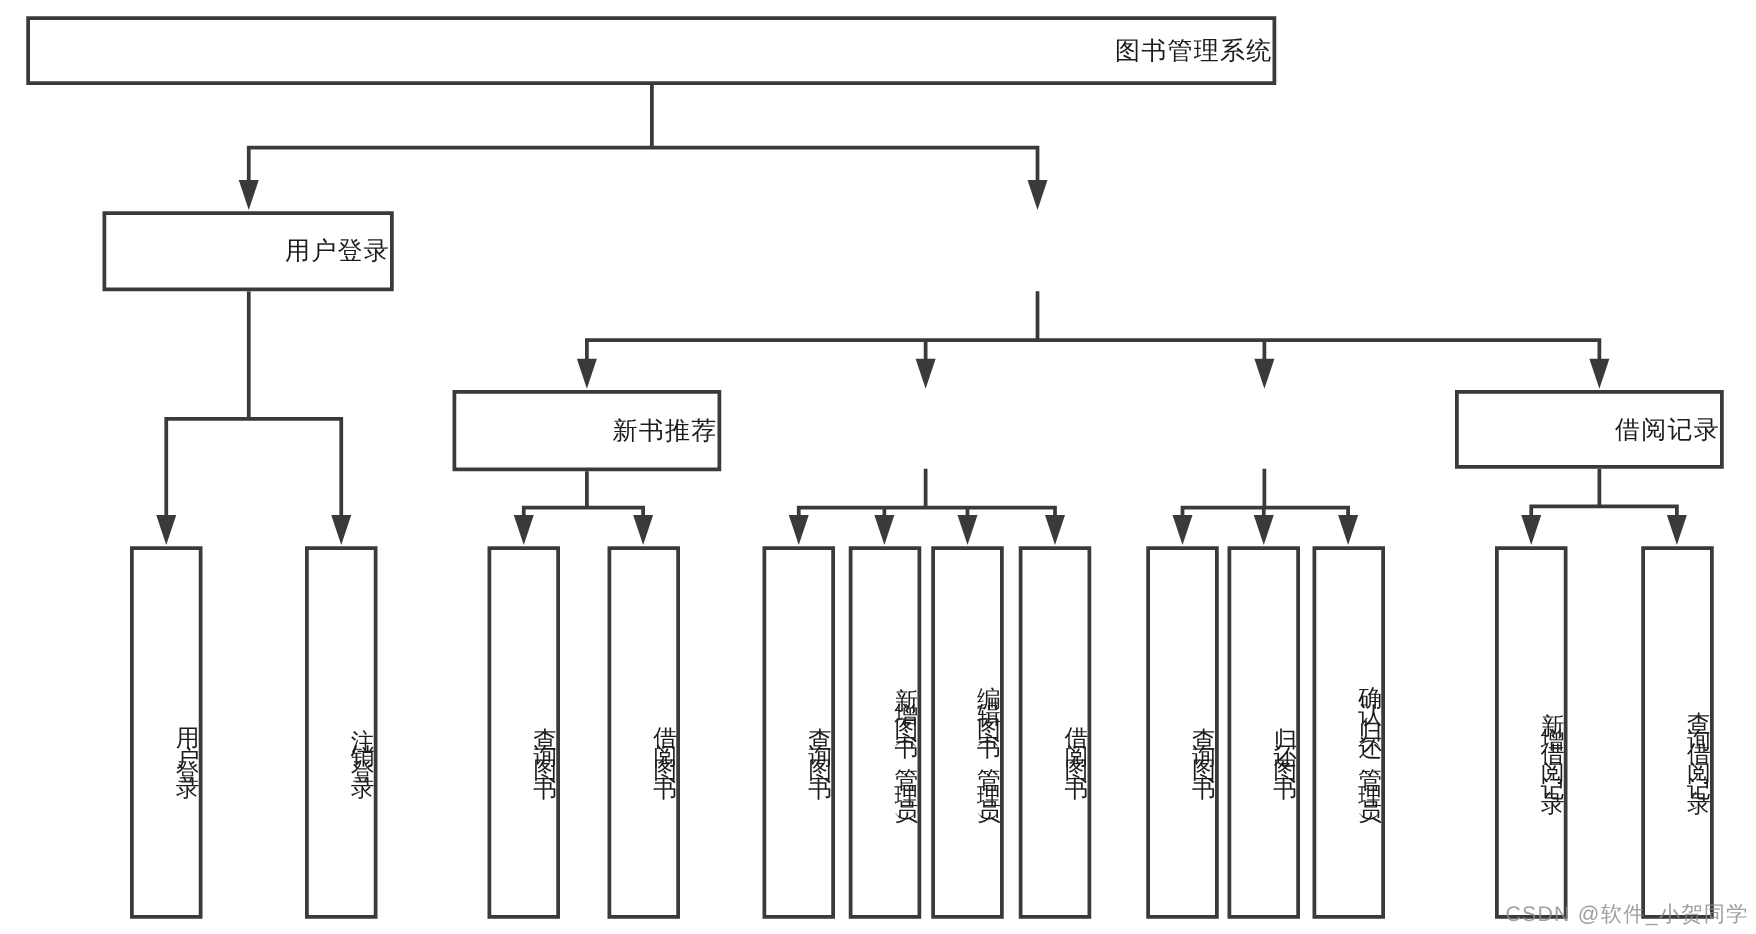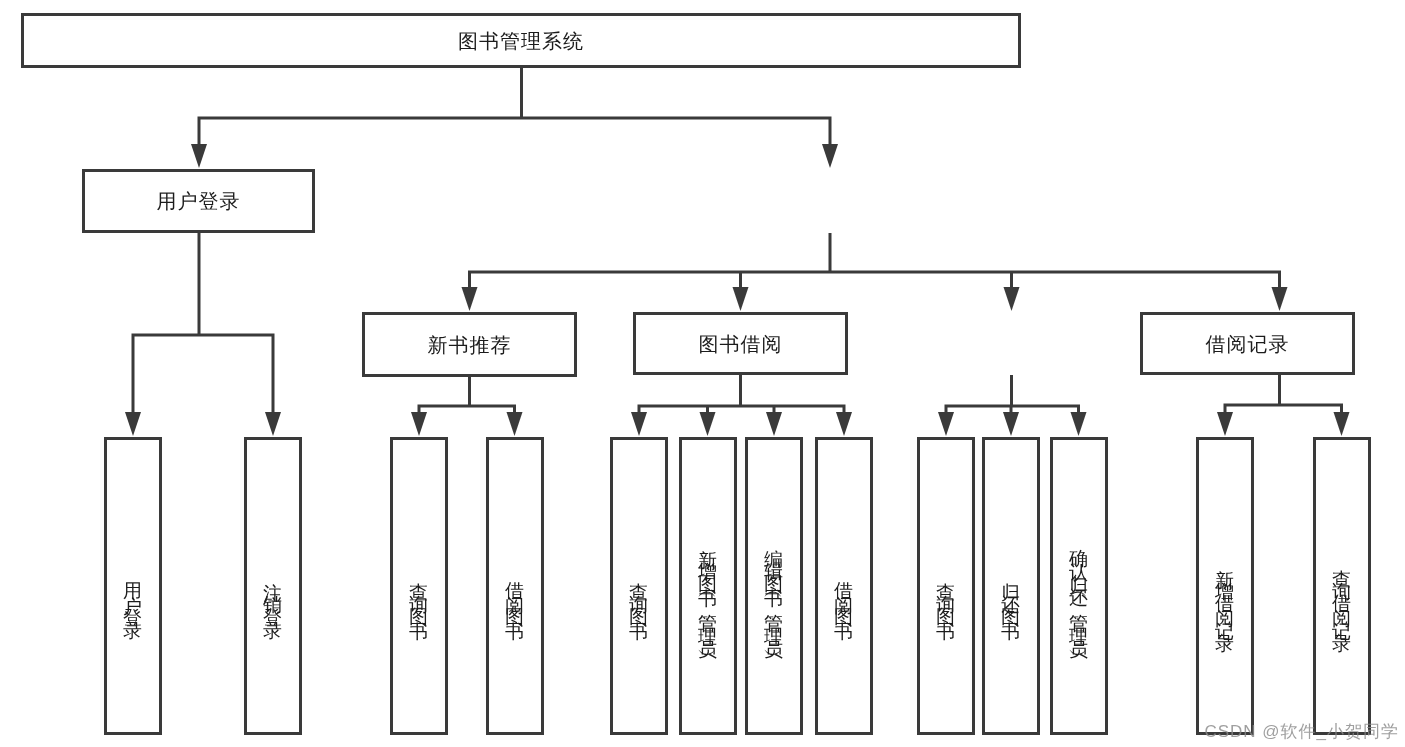--- a/index.html
+++ b/index.html
@@ -11,21 +11,21 @@
     font-family:"Liberation Sans", sans-serif;
   }
   #connectors{position:absolute;left:0;top:0;z-index:1;}
   .box{
     position:absolute;
     box-sizing:border-box;
     border:3px solid #3a3a3a;
     background:#ffffff;
     display:flex;
     align-items:center;
-    justify-content:center;
+    justify-content:flex-end;
     z-index:2;
     color:#1c1c1c;
   }
   .box.h .lbl{
     font-size:20px;
     letter-spacing:1px;
     white-space:nowrap;
     line-height:1;
   }
   .box.v .lbl{
@@ -97,24 +97,21 @@
     <span class="lbl">图书管理系统</span>
   </div>
 
   <div class="box h" style="left:82px;top:169px;width:233px;height:64px">
     <span class="lbl">用户登录</span>
   </div>
 
   <div class="box h" style="left:362px;top:312px;width:215px;height:65px">
     <span class="lbl">新书推荐</span>
   </div>
-  <div class="box h" style="left:633px;top:312px;width:215px;height:63px">
-    <span class="lbl">图书借阅</span>
-  </div>
-  <div class="box h" style="left:1140px;top:312px;width:215px;height:63px">
+  <div class="box h" style="left:1164px;top:312px;width:215px;height:63px">
     <span class="lbl">借阅记录</span>
   </div>
 
   <div class="box v" style="left:104px;top:437px;width:58px;height:298px">
     <span class="lbl">用户登录</span>
   </div>
   <div class="box v" style="left:244px;top:437px;width:58px;height:298px">
     <span class="lbl">注销登录</span>
   </div>
 

